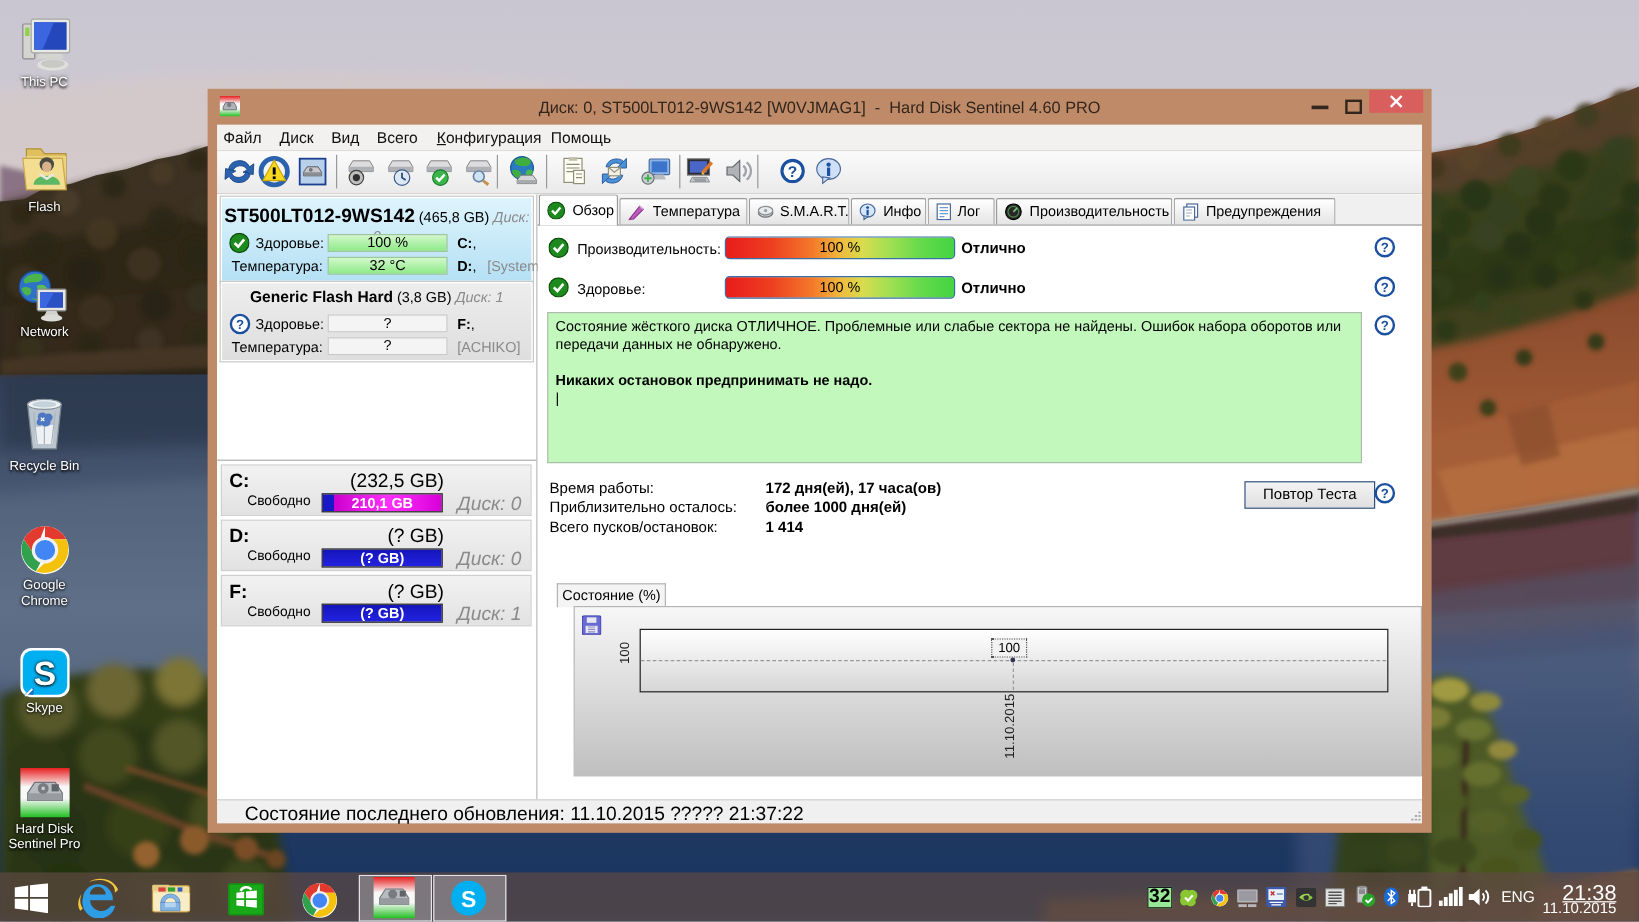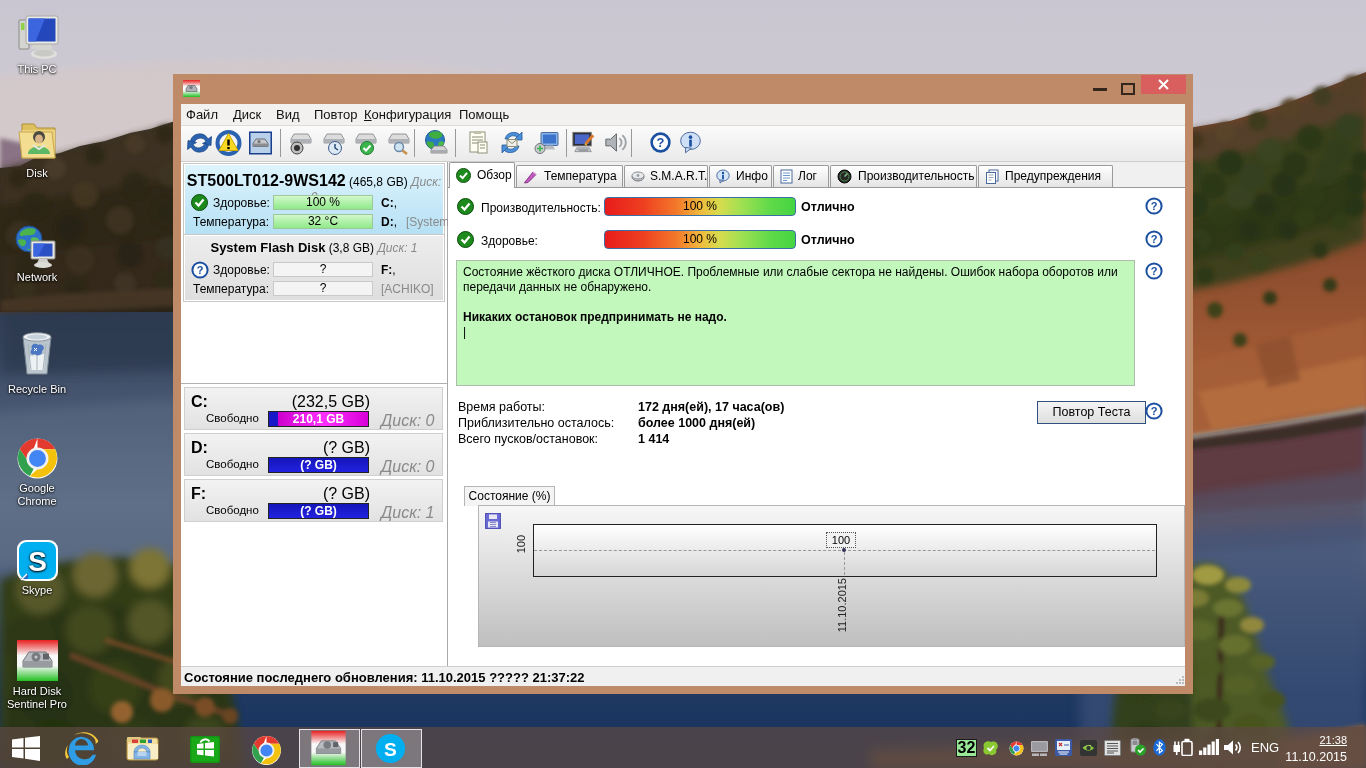--- a/index.html
+++ b/index.html
@@ -7,21 +7,21 @@
 .dicon svg{display:block;margin:0 auto;}
 #win{position:absolute;left:173px;top:74px;width:1020px;height:620px;background:#bf8a68;}
 #title{position:absolute;left:0;top:0;width:100%;height:30px;color:#31251c;font-size:13.6px;}
 #ttext{position:absolute;left:0;right:0;top:8px;text-align:center;}
 #client{position:absolute;left:8px;top:30px;right:8px;bottom:8px;background:#f0f0f0;}
 #menubar{position:absolute;left:0;top:0;right:0;height:21px;background:#f2f1f0;border-bottom:1px solid #dedcd9;font-size:13px;color:#111;}
 #menubar span{position:absolute;top:3px;}
 #toolbar{position:absolute;left:0;top:22px;right:0;height:35px;background:linear-gradient(#fbfbfb,#ebeaea);border-bottom:1px solid #cfcdc9;}
 #toolbar .sep{position:absolute;top:3px;height:28px;border-left:1px solid #999;}
 #content{position:absolute;left:0;top:58px;right:0;bottom:19px;background:#fff;}
-#statusbar{position:absolute;left:0;bottom:0;right:0;height:19px;background:#f0f0f0;border-top:1px solid #d0d0d0;font-size:13px;font-weight:bold;color:#000;}
+#statusbar{position:absolute;left:0;bottom:0;right:0;height:19px;background:#f0f0f0;border-top:1px solid #d0d0d0;font-size:16px;font-weight:normal;color:#000;padding-left:20px;}
 #sidebar{position:absolute;left:0;top:0;width:266px;bottom:0;background:#fff;border-right:1px solid #a9a9a9;}
 .diskpanel{position:absolute;left:3px;right:3px;font-size:12px;color:#000;}
 .bar{position:absolute;height:13px;border:1px solid #b5b5b5;text-align:center;font-size:12px;line-height:13px;}
 .greenbar{background:linear-gradient(#d2f8cb,#8fe988);border:1px solid #9fc79b;}
 .graybar{background:#f4f4f4;border:1px solid #c9c9c9;}
 .ital{color:#8a8a8a;font-style:italic;}
 .part{position:absolute;left:3px;right:4px;height:41px;background:linear-gradient(#f2f2f2,#e2e2e2);border:1px solid #cfcfcf;}
 #rightpane{position:absolute;left:267px;top:0;right:0;bottom:0;background:#fff;font-size:12px;}
 .tab{position:absolute;top:3px;height:21px;background:linear-gradient(#ffffff,#e4e4e4);border:1px solid #9a9a9a;border-bottom:none;border-radius:2px 2px 0 0;font-size:12px;color:#000;}
 .tabsel{top:0;height:25px;background:#fff;z-index:3;}
@@ -252,21 +252,21 @@
 <div class="dicon" style="left:0;top:118px;">
  <svg width="46" height="46" viewBox="0 0 46 46">
   <path d="M8,6 L20,6 23,10 41,10 41,40 8,40 Z" fill="#dfc05e" stroke="#b09038"></path>
   <path d="M8,12 L41,12 41,40 8,40 Z" fill="#ecd27c"></path>
   <path d="M5,14 L38,14 41,40 8,40 Z" fill="#f2dd90" stroke="#c8a84e"></path>
   <circle cx="25" cy="19" r="6" fill="#4a4a42"></circle>
   <ellipse cx="25" cy="21" rx="4" ry="4.5" fill="#d8b288"></ellipse>
   <path d="M14,36 C14,26 36,26 36,36 Z" fill="#5cb864"></path>
   <path d="M19,27 L25,31 31,27" stroke="#e8e8e0" stroke-width="2" fill="none"></path>
  </svg>
- <div style="margin-top:3px;">Disk</div>
+ <div style="margin-top:3px;">Flash</div>
 </div>
 <div class="dicon" style="left:0;top:224px;">
  <svg width="46" height="46" viewBox="0 0 46 46">
   <circle cx="15" cy="15" r="13" fill="#2e72c8"></circle>
   <path d="M6,9 C9,4.5 16,3 21,5 C22.5,7.5 21,10.5 17.5,11 C13,11.5 9,11 7.5,12.5 C6,11.5 5.5,10.5 6,9 Z" fill="#4cb44c"></path>
   <path d="M4,16 C7,14.5 11,15 12,17.5 C12.5,20.5 10,23 7.5,22 C5.5,20.5 4.2,18.5 4,16 Z" fill="#4cb44c"></path>
   <path d="M17,14 C20,12.5 24,13.5 25,16 C24.5,19 21.5,21.5 19,20.5 C17.5,18.5 16.5,16 17,14 Z" fill="#58bc58"></path>
   <path d="M12,24 C14,25.5 18,25.5 20,24.5 C19,26.8 14,27 12,24 Z" fill="#4cb44c"></path>
   <circle cx="15" cy="15" r="13" fill="none" stroke="#1c4a86"></circle>
   <rect x="17" y="17" width="24" height="18" rx="1" fill="#e6e6e2" stroke="#8a8a86"></rect>
@@ -339,34 +339,35 @@
     <stop offset="0" stop-color="#22c022"></stop>
             <stop offset="0.38" stop-color="#f8f8f8"></stop>
             <stop offset="0.62" stop-color="#f8f8f8"></stop>
             <stop offset="1" stop-color="#e82020"></stop>
           </linearGradient>
         </defs>
    <rect width="17" height="17" fill="url(#hds2)"></rect>
    <path d="M3,9 L5,5.5 12,5.5 14,9 14,11.5 3,11.5 Z" fill="#b0b4b8" stroke="#606468" stroke-width="0.7"></path>
    <circle cx="8" cy="7.5" r="1.8" fill="#787c80"></circle>
   </svg>
+  <div id="ttext">Диск: 0, ST500LT012-9WS142 [W0VJMAG1]&nbsp;&nbsp;-&nbsp;&nbsp;Hard Disk Sentinel 4.60 PRO</div>
   <div class="abs" style="left:920px;top:14px;width:14px;height:3px;background:#33261c;"></div>
   <div class="abs" style="left:948px;top:9px;width:10px;height:8px;border:2px solid #33261c;"></div>
   <div class="abs" style="left:968px;top:1px;width:45px;height:19px;background:#d95f5f;">
    <svg class="abs" style="left:16px;top:3px;" width="13" height="13" viewBox="0 0 13 13">
           <path d="M2,2 L11,11 M11,2 L2,11" stroke="#fff" stroke-width="2"></path>
         </svg>
   </div>
  </div>
  <div id="client">
   <div id="menubar">
    <span style="left:5px;">Файл</span>
         <span style="left:52px;">Диск</span>
         <span style="left:95px;">Вид</span>
-        <span style="left:133px;">Повтор</span>
+        <span style="left:133px;">Всего</span>
         <span style="left:183px;"><u>К</u>онфигурация</span>
         <span style="left:278px;">Помощь</span>
   </div>
   <div id="toolbar">
    <svg class="tbi" style="left:5px;" width="27" height="28" viewBox="0 0 27 27">
     <path d="M4.5,11 A9.5,9.5 0 0 1 22,9.5 L25.5,7 25,16 16.5,14 20,12 A6.5,6.5 0 0 0 8,13.5 Z" fill="#2a62b0" stroke="#16407c" stroke-width="0.7"></path>
     <path d="M22.5,16 A9.5,9.5 0 0 1 5,17.5 L1.5,20 2,11 10.5,13 7,15 A6.5,6.5 0 0 0 19,13.5 Z" fill="#2a62b0" stroke="#16407c" stroke-width="0.7"></path>
    </svg>
    <svg class="tbi" style="left:34px;" width="27" height="28" viewBox="0 0 27 27">
     <circle cx="13.5" cy="13.5" r="11" fill="none" stroke="#2a62b0" stroke-width="4"></circle>
@@ -474,21 +475,21 @@
             </svg>
      <div class="abs" style="left:28px;top:31px;">Здоровье:</div>
      <div class="bar greenbar" style="left:88px;top:30px;width:98px;">100 %</div>
      <div class="abs" style="left:196px;top:31px;font-weight:bold;">C:<span style="font-weight:normal;">,</span></div>
      <div class="abs" style="left:8px;top:50px;">Температура:</div>
      <div class="bar greenbar" style="left:88px;top:49px;width:98px;">32 °C</div>
      <div class="abs" style="left:196px;top:50px;font-weight:bold;">D:<span style="font-weight:normal;">,</span></div>
      <div class="abs" style="left:221px;top:50px;color:#8a8a8a;">[System</div>
     </div>
     <div class="diskpanel" style="top:73px;height:64px;background:linear-gradient(#ededed,#dedede);border:1px solid #fff;outline:1px solid #c8c8c8;">
-     <div style="text-align:center;margin-top:4px;"><b style="font-size:13px;">System Flash Disk</b> (3,8 GB) <span class="ital">Диск: 1</span></div>
+     <div style="text-align:center;margin-top:4px;"><b style="font-size:13px;">Generic Flash Hard</b> (3,8 GB) <span class="ital">Диск: 1</span></div>
      <svg class="qm" style="left:6px;top:25px;" viewBox="0 0 18 18">
               <circle cx="9" cy="9" r="7.6" fill="#fff" stroke="#1b4fa0" stroke-width="2"></circle>
               <text x="9" y="13" text-anchor="middle" font-size="11" font-weight="bold" fill="#1b4fa0">?</text>
             </svg>
      <div class="abs" style="left:28px;top:27px;">Здоровье:</div>
      <div class="bar graybar" style="left:88px;top:26px;width:98px;">?</div>
      <div class="abs" style="left:196px;top:27px;font-weight:bold;">F:<span style="font-weight:normal;">,</span></div>
      <div class="abs" style="left:8px;top:46px;">Температура:</div>
      <div class="bar graybar" style="left:88px;top:45px;width:98px;">?</div>
      <div class="abs" style="left:196px;top:46px;color:#8a8a8a;">[ACHIKO]</div>
@@ -751,14 +752,14 @@
     <rect x="4.2" y="8.5" width="3.2" height="7.5" fill="#fff"></rect>
     <rect x="8.4" y="5.5" width="3.2" height="10.5" fill="#fff"></rect>
     <rect x="12.6" y="2.5" width="3.2" height="13.5" fill="#fff"></rect>
     <rect x="16.8" y="0" width="3.2" height="16" fill="#fff"></rect>
   </svg>
 <svg class="abs" style="left:1223px;top:739px;" width="20" height="17" viewBox="0 0 20 17">
     <path d="M1,6 L5,6 10,1.5 10,15.5 5,11 1,11 Z" fill="#fff"></path>
     <path d="M12.5,5.5 a4.5,4.5 0 0 1 0,6 M15,3 a8,8 0 0 1 0,11" stroke="#fff" stroke-width="1.7" fill="none"></path>
   </svg>
 <div class="abs" style="left:1251px;top:740px;color:#fff;font-size:13px;">ENG</div>
-<div class="abs" style="left:1285px;top:734px;width:62px;color:#fff;font-size:11px;text-align:right;text-decoration:underline;">21:38</div>
+<div class="abs" style="left:1285px;top:734px;width:62px;color:#fff;font-size:18px;text-align:right;text-decoration:underline;">21:38</div>
 <div class="abs" style="left:1275px;top:750px;width:72px;color:#fff;font-size:12.5px;text-align:right;">11.10.2015</div>
 
 </body></html>

